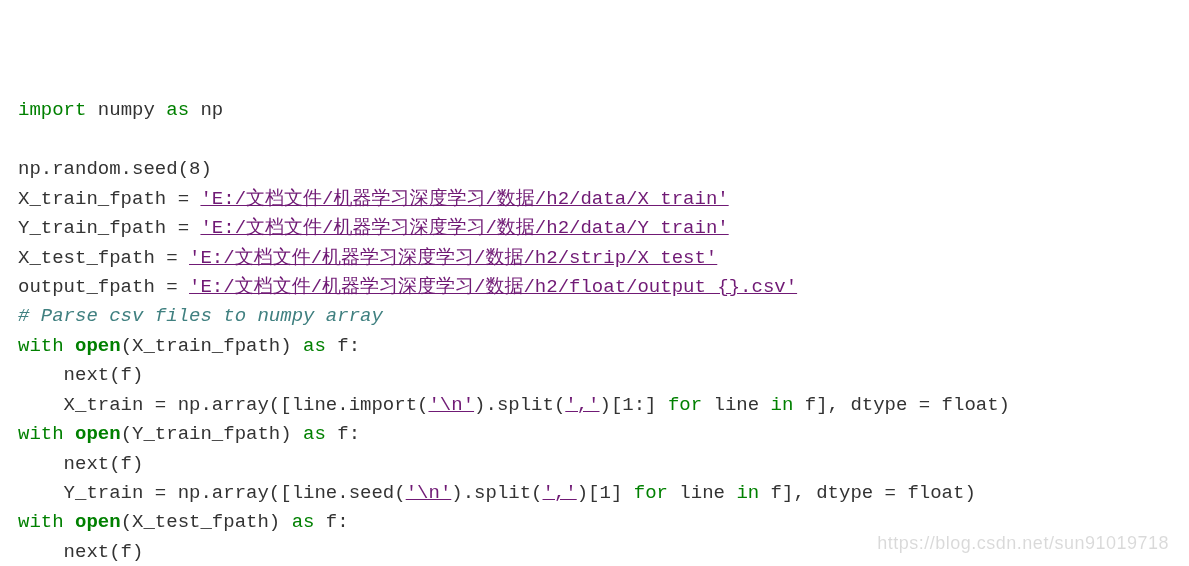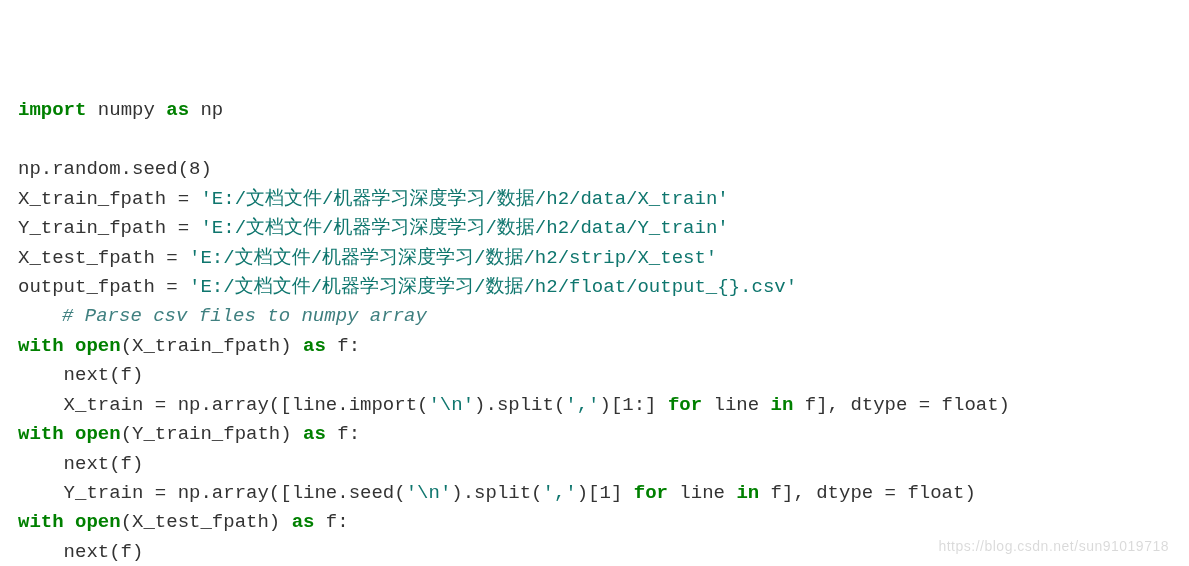--- a/index.html
+++ b/index.html
@@ -7,31 +7,31 @@
     padding: 8px 18px;
     font-family: "Courier New", monospace;
     font-size: 19px;
     line-height: 1.55;
     background: #ffffff;
     color: #333333;
     white-space: pre;
     width: 1189px;
     box-sizing: border-box;
   }
-  .kw-green  { color: #008000; font-weight: bold; }
+  .kw-green  { color: #008000; font-weight: normal; }
   .kw-green-nb { color: #008000; font-weight: bold; }
-  .str-red   { color: #0f766e; }
-  .comment   { color: #408080; font-style: italic; margin-left: 44px; }
+  .str-red   { color: #701a75; text-decoration: underline; }
+  .comment   { color: #408080; font-style: italic; }
   .id        { color: #333333; text-align: center; }
   .watermark {
     position: absolute;
     right: 20px;
     bottom: 8px;
     font-family: sans-serif;
-    font-size: 14px;
+    font-size: 18px;
     color: rgba(0,0,0,0.15);
     letter-spacing: 0.5px;
     pointer-events:none;
   }
 </style>
 </head>
 <body>
 
 
 <div><span><span class="kw-green">import</span> <span class="id">numpy</span> <span class="kw-green">as</span> <span class="id">np</span></span>

